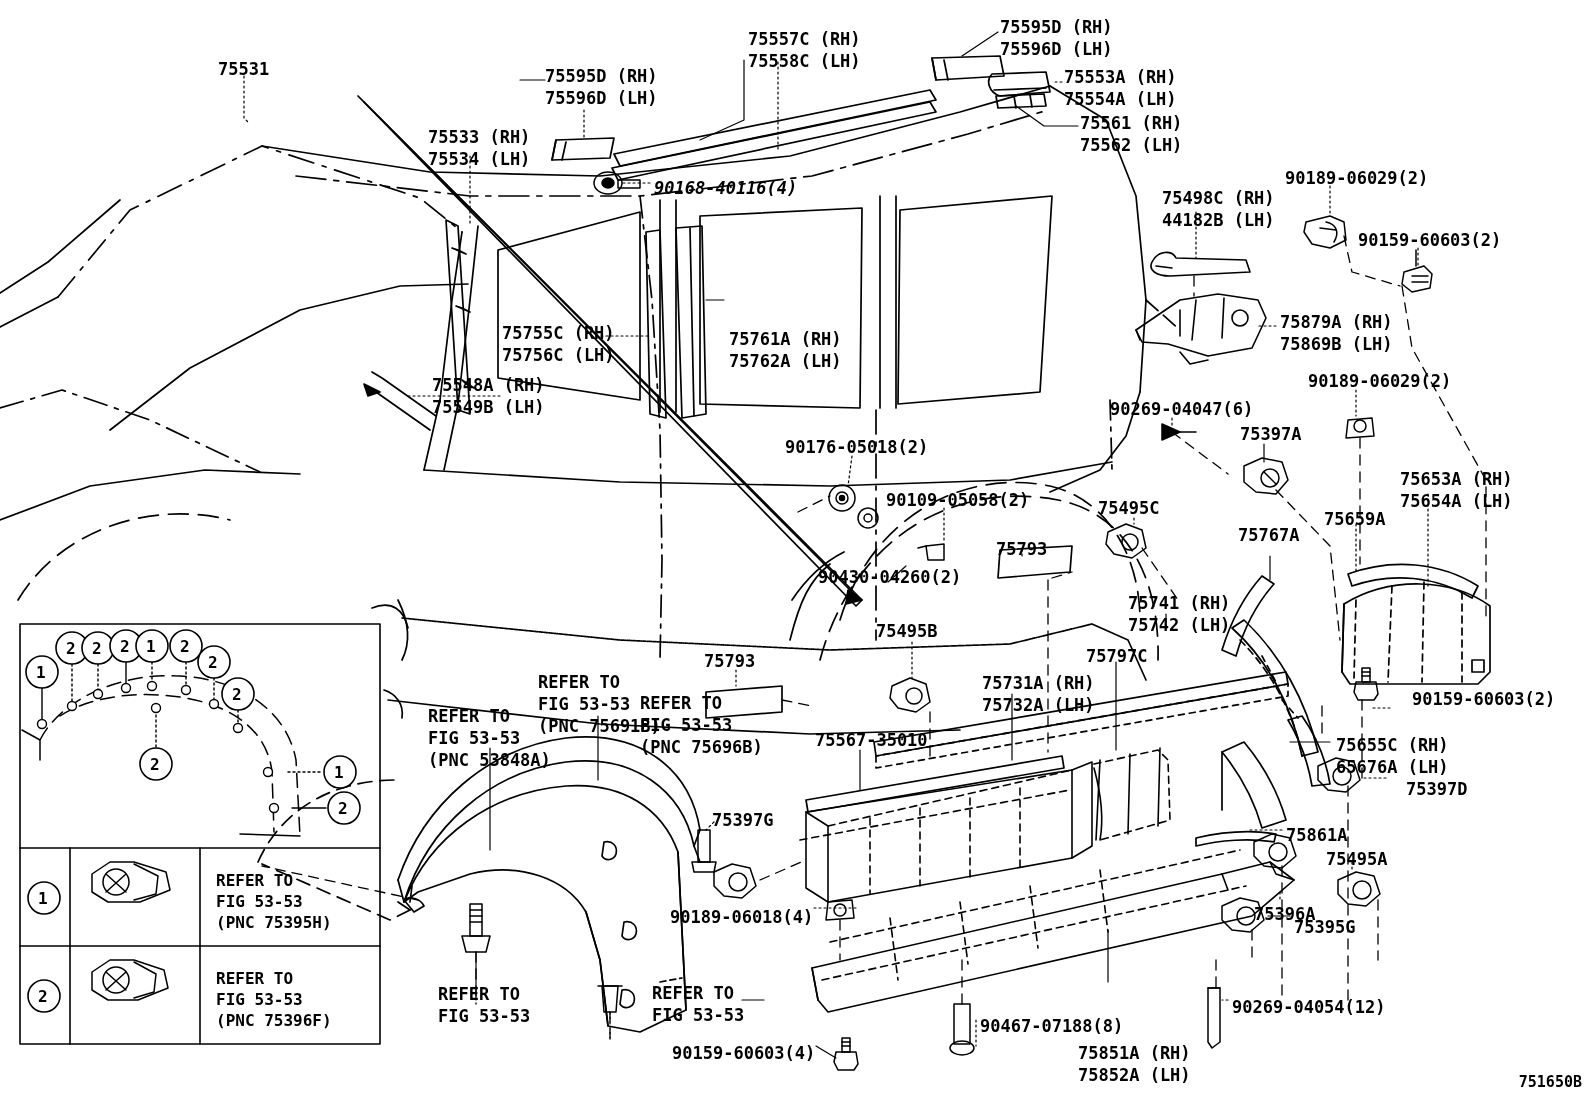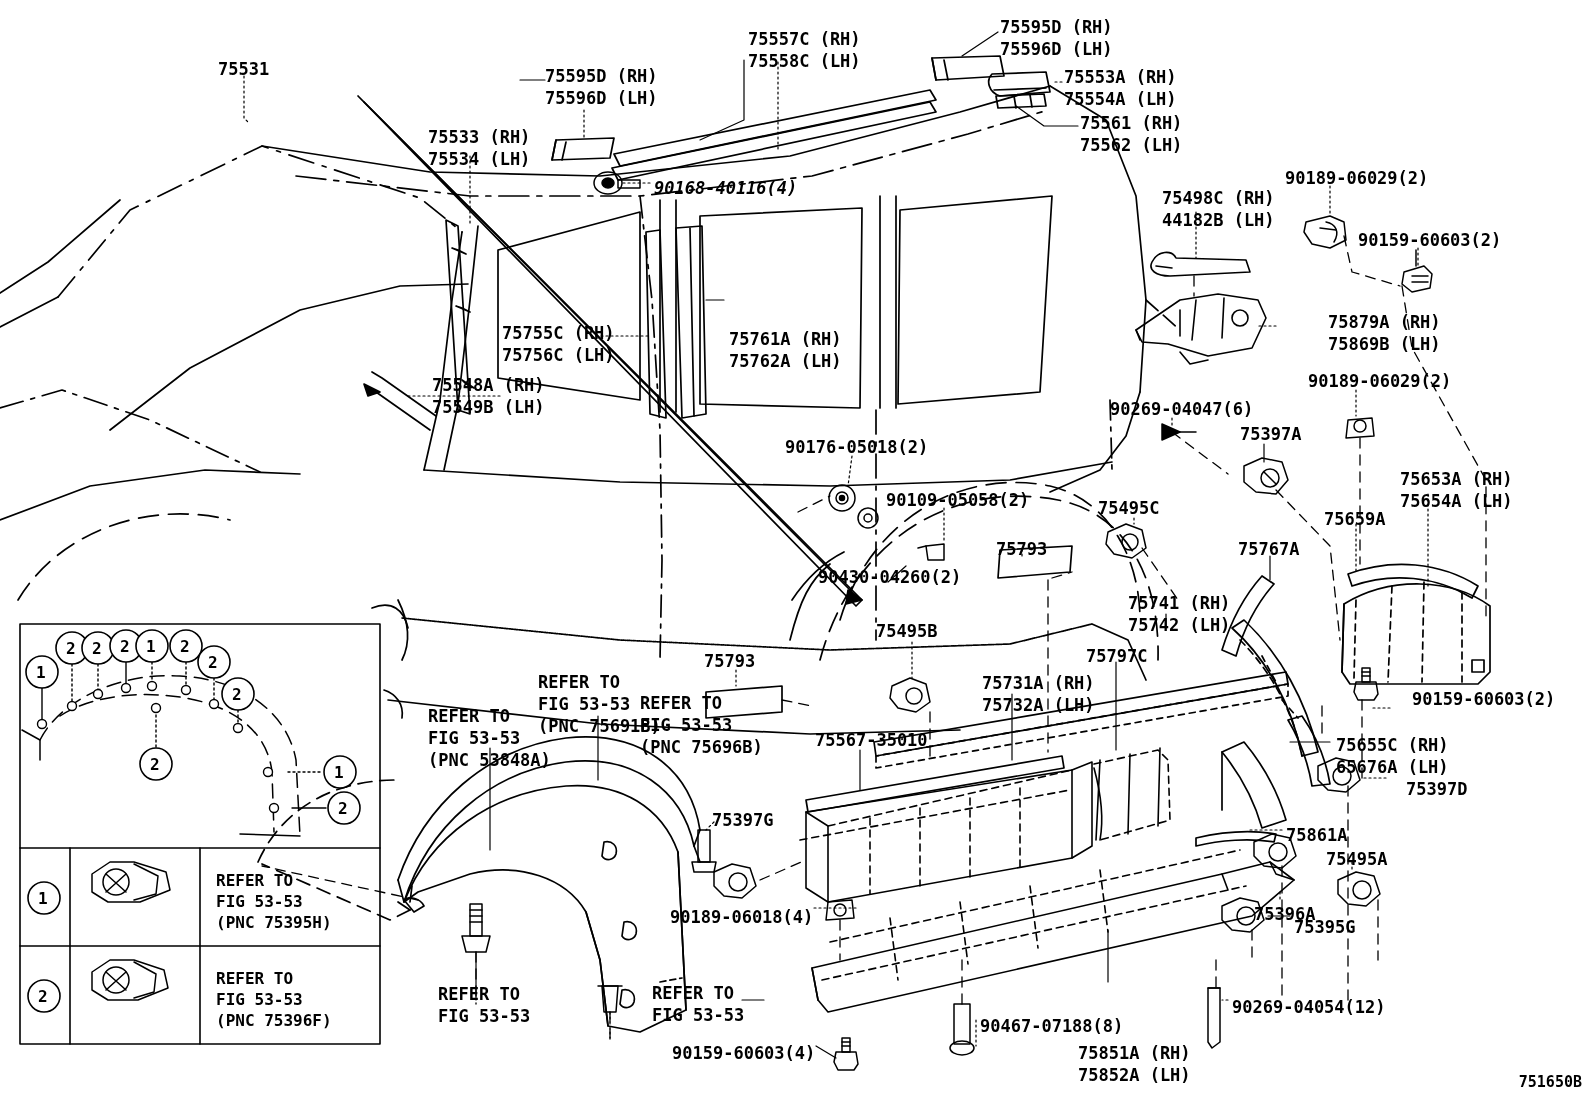--- a/index.html
+++ b/index.html
@@ -597,34 +597,34 @@
 75534 (LH)</div>
       <div class="lbl" style="left: 654px; top: 177px; font-style: italic;">90168-40116(4)</div>
       <div class="lbl" style="left: 1162px; top: 187px;">75498C (RH)
 44182B (LH)</div>
       <div class="lbl" style="left: 1285px; top: 167px;">90189-06029(2)</div>
       <div class="lbl" style="left: 1358px; top: 229px;">90159-60603(2)</div>
       <div class="lbl" style="left: 729px; top: 283px; margin-top: 45px;">75761A (RH)
 75762A (LH)</div>
       <div class="lbl" style="left: 502px; top: 322px;">75755C (RH)
 75756C (LH)</div>
-      <div class="lbl" style="left: 1280px; top: 311px; margin-left: 48px;">75879A (RH)
+      <div class="lbl" style="left: 1280px; top: 311px;">75879A (RH)
 75869B (LH)</div>
       <div class="lbl" style="left: 1308px; top: 370px;">90189-06029(2)</div>
       <div class="lbl" style="left: 432px; top: 374px;">75548A (RH)
 75549B (LH)</div>
       <div class="lbl" style="left: 1110px; top: 398px;">90269-04047(6)</div>
       <div class="lbl" style="left: 1240px; top: 423px;">75397A</div>
       <div class="lbl" style="left: 785px; top: 436px;">90176-05018(2)</div>
       <div class="lbl" style="left: 1400px; top: 468px;">75653A (RH)
 75654A (LH)</div>
       <div class="lbl" style="left: 886px; top: 489px;">90109-05058(2)</div>
       <div class="lbl" style="left: 1098px; top: 497px;">75495C</div>
       <div class="lbl" style="left: 1324px; top: 508px;">75659A</div>
-      <div class="lbl" style="left: 1238px; top: 538px;">75767A</div>
+      <div class="lbl" style="left: 1238px; top: 524px;">75767A</div>
       <div class="lbl" style="left: 996px; top: 538px;">75793</div>
       <div class="lbl" style="left: 818px; top: 566px;">90430-04260(2)</div>
       <div class="lbl" style="left: 1128px; top: 592px;">75741 (RH)
 75742 (LH)</div>
       <div class="lbl" style="left: 876px; top: 620px;">75495B</div>
       <div class="lbl" style="left: 1086px; top: 645px;">75797C</div>
       <div class="lbl" style="left: 704px; top: 650px;">75793</div>
       <div class="lbl" style="left: 538px; top: 671px;">REFER TO
 FIG 53-53
 (PNC 75691B)</div>

